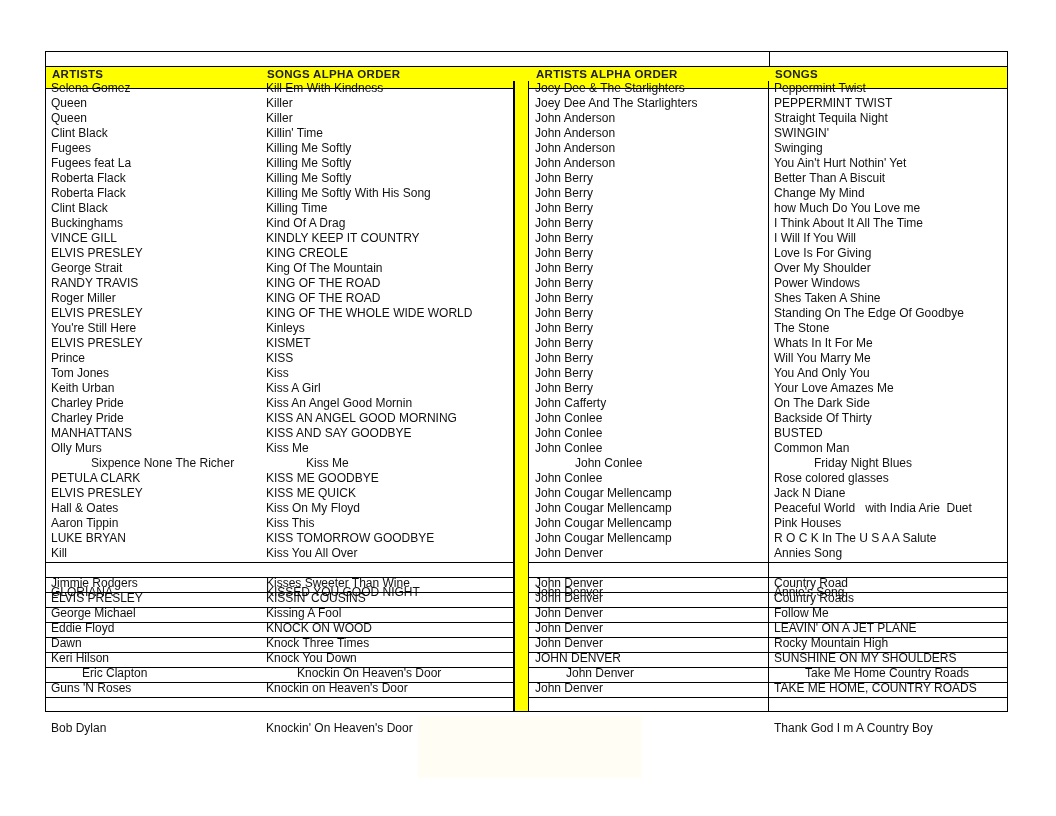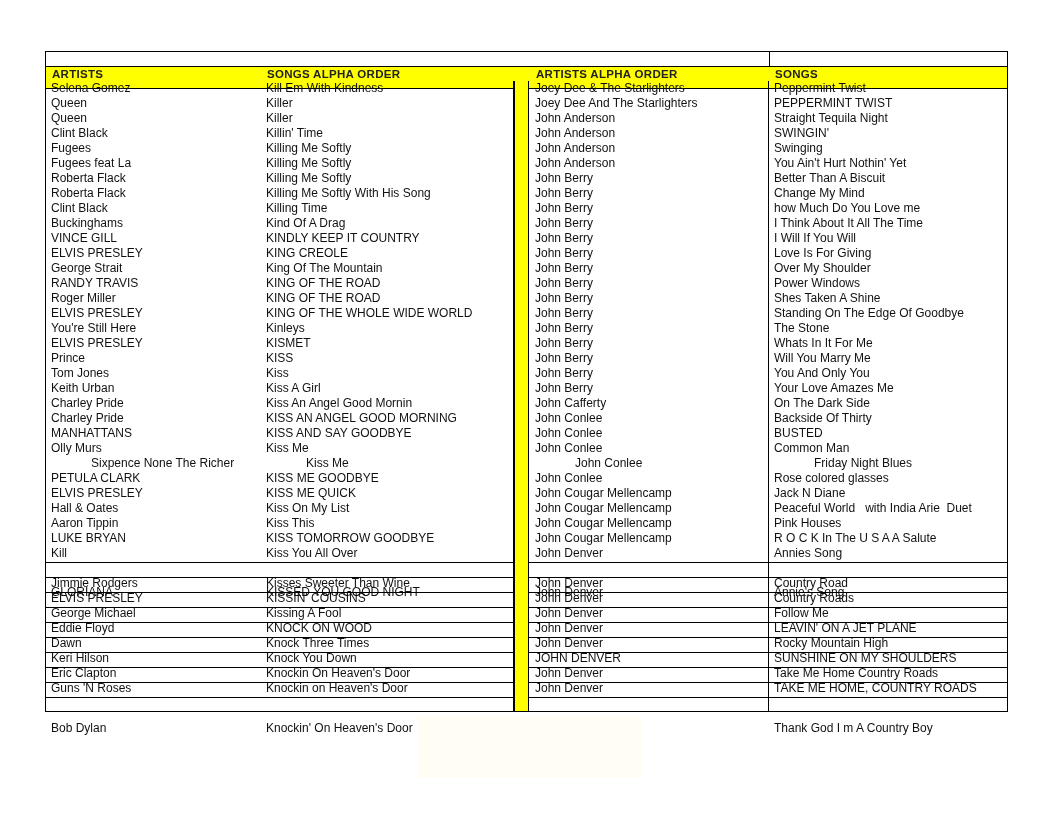--- a/index.html
+++ b/index.html
@@ -211,21 +211,21 @@
         <span class="cell c4">Rose colored glasses</span>
       </div>
       <div class="row" style="top: 405px;">
         <span class="cell c1">ELVIS PRESLEY</span>
         <span class="cell c2">KISS ME QUICK</span>
         <span class="cell c3">John Cougar Mellencamp</span>
         <span class="cell c4">Jack N Diane</span>
       </div>
       <div class="row" style="top: 420px;">
         <span class="cell c1">Hall &amp; Oates</span>
-        <span class="cell c2">Kiss On My List</span>
+        <span class="cell c2">Kiss On My Floyd</span>
         <span class="cell c3">John Cougar Mellencamp</span>
         <span class="cell c4">Peaceful World   with India Arie  Duet</span>
       </div>
       <div class="row" style="top: 435px;">
         <span class="cell c1">Aaron Tippin</span>
         <span class="cell c2">Kiss This</span>
         <span class="cell c3">John Cougar Mellencamp</span>
         <span class="cell c4">Pink Houses</span>
       </div>
       <div class="row" style="top: 450px;">
@@ -289,21 +289,21 @@
       <div class="hline-left" style="top: 556px;"></div>
       <div class="hline-right" style="top: 556px;"></div>
       <div class="row" style="top: 570px;">
         <span class="cell c1">Keri Hilson</span>
         <span class="cell c2">Knock You Down</span>
         <span class="cell c3">JOHN DENVER</span>
         <span class="cell c4">SUNSHINE ON MY SHOULDERS</span>
       </div>
       <div class="hline-left" style="top: 571px;"></div>
       <div class="hline-right" style="top: 571px;"></div>
-      <div class="row" style="top: 585px;">
+      <div class="row" style="top: 585px; margin-left: 31px;">
         <span class="cell c1">Eric Clapton</span>
         <span class="cell c2">Knockin On Heaven's Door</span>
         <span class="cell c3">John Denver</span>
         <span class="cell c4">Take Me Home Country Roads</span>
       </div>
       <div class="hline-left" style="top: 586px;"></div>
       <div class="hline-right" style="top: 586px;"></div>
       <div class="row" style="top: 600px;">
         <span class="cell c1">Guns 'N Roses</span>
         <span class="cell c2">Knockin on Heaven's Door</span>

